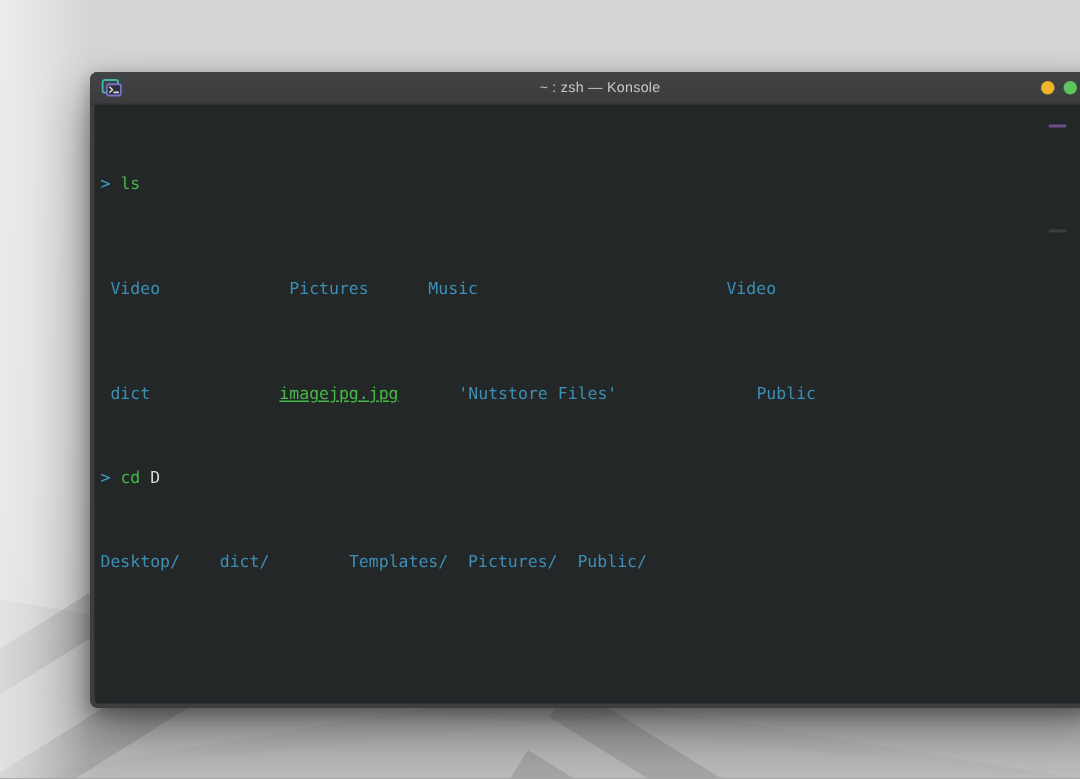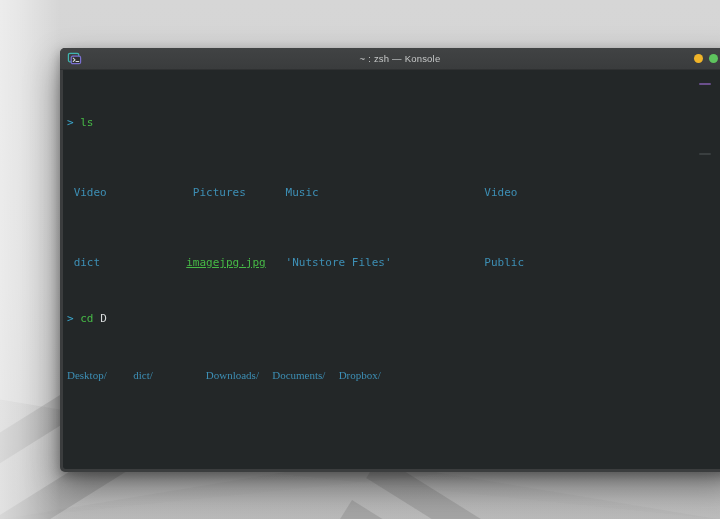--- a/index.html
+++ b/index.html
@@ -137,22 +137,22 @@
     color: #cfd2d3;
     overflow: hidden;
     white-space: pre;
   }
   .tline { height: 14px; white-space: pre; }
   .prompt-sym { color: #3ba9d0; }
   .cmd       { color: #46b946; }
   .arg       { color: #d8dbdc; }
   .dir       { color: #3d8fb5; }
   .file      { color: #46b946; text-decoration: underline; }
-  .quoted    { color: #3d8fb5; }
-  .comp-dir  { color: #3d8fb5; font-family: Liberation Serif, serif; }
+  .quoted    { color: #3d8fb5; margin-left: 20px; }
+  .comp-dir  { color: #3d8fb5; }
 
   #cursor-block {
     display: inline-block;
     width: 6px;
     height: 12px;
     background: #cfd2d3;
     vertical-align: -2px;
     opacity: 0;
   }
 
@@ -225,21 +225,21 @@
         <div class="tline"><span class="prompt-sym">&gt;</span><span class="arg"> </span><span class="cmd">ls</span></div>
 
 
         <div class="tline"><span class="arg"> </span><span class="dir">Video</span><span>             </span><span class="dir">Pictures</span><span>      </span><span class="dir">Music</span><span>                         </span><span class="dir">Video</span></div>
 
 
         <div class="tline"><span class="arg"> </span><span class="dir">dict</span><span>             </span><span class="file">imagejpg.jpg</span><span>   </span><span class="quoted">'Nutstore Files'</span><span>              </span><span class="dir">Public</span></div>
 
         <div class="tline"><span class="prompt-sym">&gt;</span><span> </span><span class="cmd">cd</span><span> </span><span class="arg">D</span><span id="cursor-block"></span></div>
 
-        <div class="tline"><span class="comp-dir">Desktop/</span><span>    </span><span class="comp-dir">dict/</span><span>        </span><span class="comp-dir">Downloads/</span><span>  </span><span class="comp-dir">Documents/</span><span>  </span><span class="comp-dir">Dropbox/</span></div>
+        <div class="tline"><span class="comp-dir">Desktop/</span><span>    </span><span class="comp-dir">dict/</span><span>        </span><span class="comp-dir">Templates/</span><span>  </span><span class="comp-dir">Pictures/</span><span>  </span><span class="comp-dir">Public/</span></div>
 
         <div class="mark mark-a"></div>
         <div class="mark mark-b"></div>
       </div>
 
       <div id="scrollbar">
         <div id="scroll-thumb"></div>
       </div>
 
     </div>

